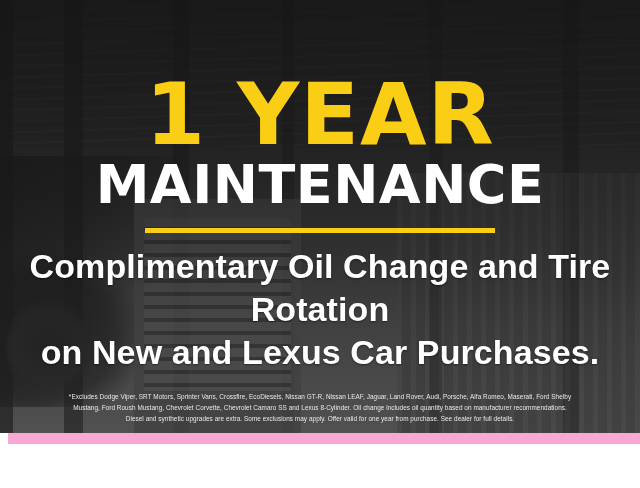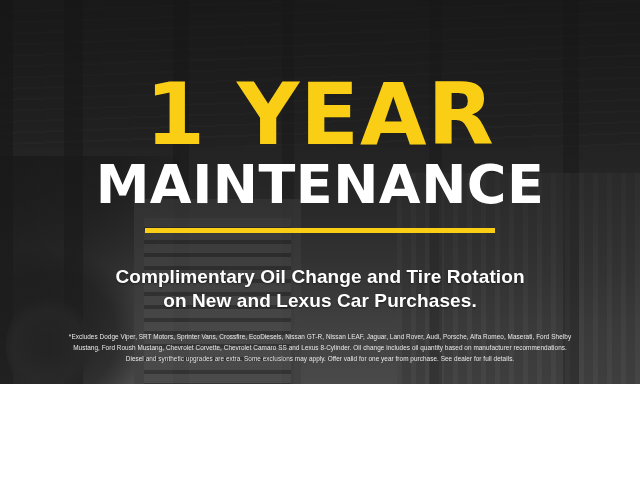--- a/index.html
+++ b/index.html
@@ -9,21 +9,21 @@
     width: 640px;
     height: 488px;
     overflow: hidden;
     background: #ffffff;
     font-family: "Liberation Sans", sans-serif;
   }
 
   .banner {
     position: relative;
     width: 640px;
-    height: 384px;
+    height: 444px;
     background: #ffffff;
     overflow: hidden;
   }
 
   
   .hero {
     position: absolute;
     left: 0;
     top: 0;
     width: 640px;
@@ -174,23 +174,23 @@
   .divider {
     width: 350px;
     height: 5px;
     background: #F9CE14;
     margin-top: 16px;
   }
 
   .tagline {
     color: #ffffff;
     font-weight: 700;
-    font-size: 19px;
+    font-size: 34px;
     line-height: 1.26;
-    margin-top: 32px;
+    margin-top: 12px;
     letter-spacing: 0.1px;
     text-shadow: 0 1px 2px rgba(0,0,0,0.45);
     max-width: 610px;
   }
 
   .disclaimer {
     position: absolute;
     left: 0;
     right: 0;
     bottom: 20px;

